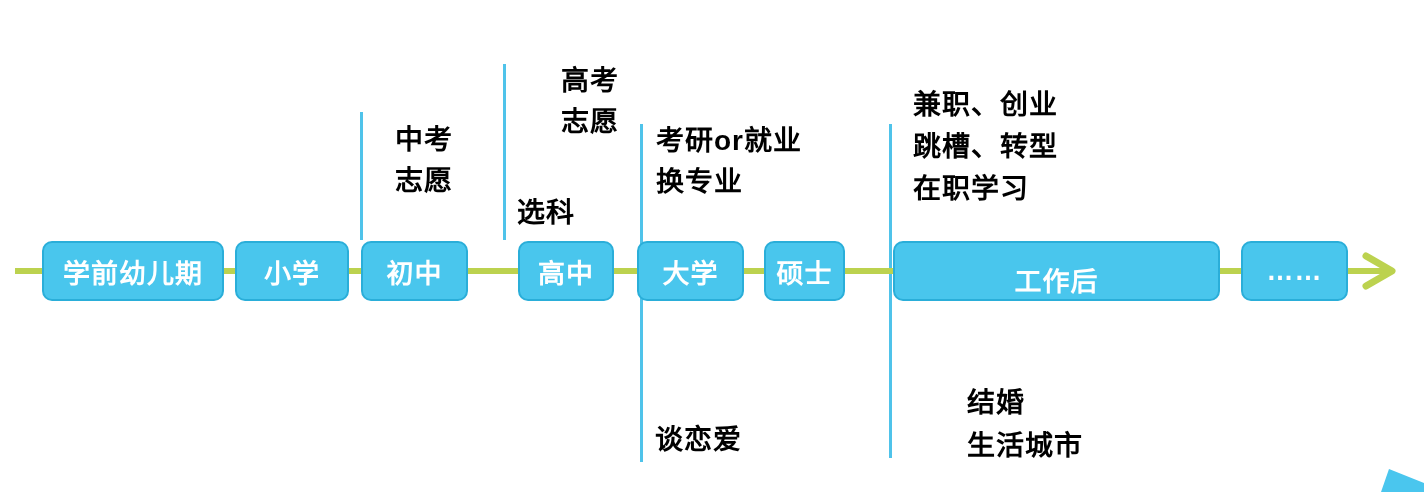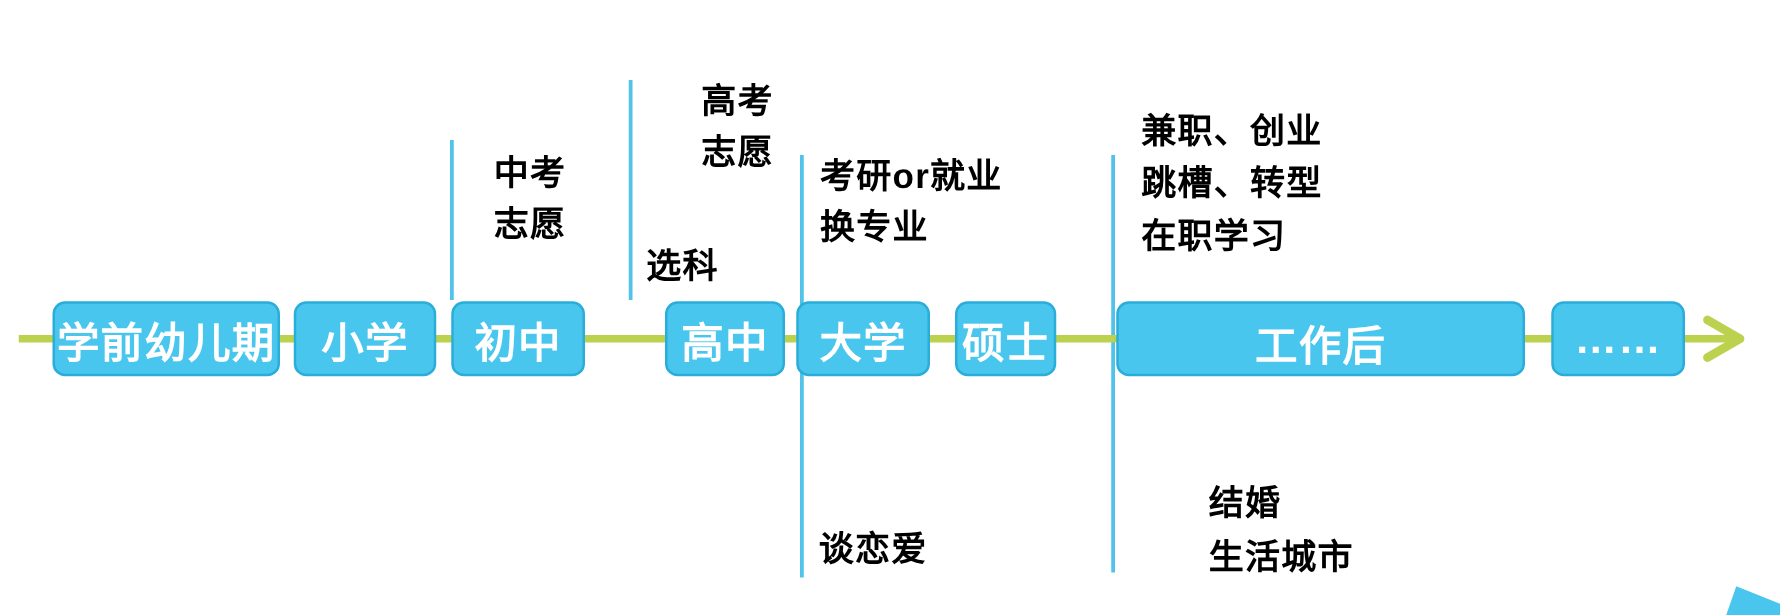--- a/index.html
+++ b/index.html
@@ -39,21 +39,21 @@
     background:var(--box-fill);
     border:2px solid var(--box-border);
     border-radius:10px;
     display:flex;
     align-items:center;
     justify-content:center;
     z-index:2;
   }
   .stage-label{
     color:var(--box-text);
-    font-size:34px;
+    font-size:27px;
     font-weight:bold;
     letter-spacing:1px;
     white-space:nowrap;
   }
   .annotation{
     position:absolute;
     z-index:3;
     color:var(--annotation-text);
     font-size:28px;
     font-weight:bold;
@@ -85,21 +85,21 @@
 
   <div class="stage-box" style="left:42px;width:182px;">
     <span class="stage-label">学前幼儿期</span>
   </div>
   <div class="stage-box" style="left:361px;width:107px;">
     <span class="stage-label">初中</span>
   </div>
   <div class="stage-box" style="left:235px;width:114px;">
     <span class="stage-label">小学</span>
   </div>
-  <div class="stage-box" style="left:532px;width:96px;">
+  <div class="stage-box" style="left:518px;width:96px;">
     <span class="stage-label">高中</span>
   </div>
   <div class="stage-box" style="left:637px;width:107px;">
     <span class="stage-label">大学</span>
   </div>
   <div class="stage-box" style="left:764px;width:81px;">
     <span class="stage-label">硕士</span>
   </div>
   <div class="stage-box" style="left:893px;width:327px;align-items:flex-end;">
     <span class="stage-label">工作后</span>

